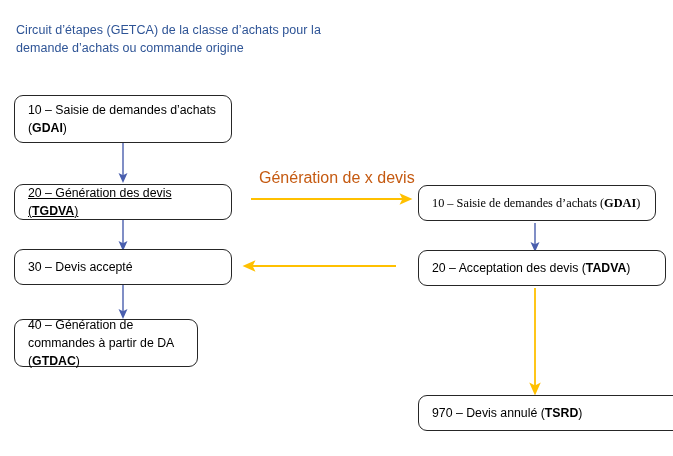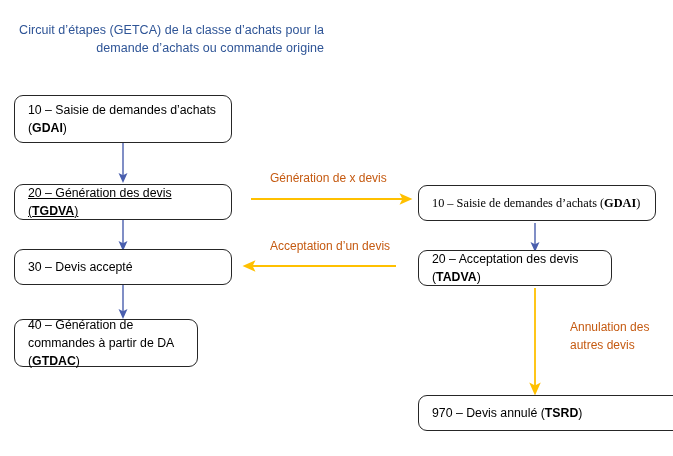--- a/index.html
+++ b/index.html
@@ -21,21 +21,21 @@
 
   
   .col-heading {
     position: absolute;
     color: #2e5496;
     font-size: 12.5px;
     line-height: 18px;
     font-family: "Liberation Sans", sans-serif;
     letter-spacing: 0.05px;
   }
-  #heading-left  { left: 4px;  top: 21px;  width: 320px; text-align: right; }
+  #heading-left  { left: 16px;  top: 21px;  width: 320px; }
   #heading-right { left: 419px; top: 21px;  width: 235px; }
 
   
   .node {
     position: absolute;
     box-sizing: border-box;
     border: 1.1px solid #262626;
     border-radius: 9px;
     background: #ffffff;
     color: #000000;
@@ -53,25 +53,24 @@
     position: absolute;
     left: 0; top: 0;
     width: 673px; height: 456px;
     pointer-events: none;
   }
 
   
   .edge-label {
     position: absolute;
     color: #c55a11;
-    font-size: 12px;
+    font-size: 16px;
     line-height: 18px;
     font-family: "Liberation Sans", sans-serif;
     white-space: pre-line;
-    margin-left: 11px;
   }
 </style>
 </head>
 <body>
 
 <div id="canvas">
 
   <div class="col-heading" id="heading-left">Circuit d’étapes (GETCA) de la classe d’achats pour la demande d’achats ou commande origine</div>
 
 
@@ -95,24 +94,21 @@
 
     <line x1="251" y1="199" x2="406" y2="199" stroke="#ffc000" stroke-width="1.8" marker-end="url(#arrow-amber)"></line>
 
     <line x1="396" y1="266" x2="249" y2="266" stroke="#ffc000" stroke-width="1.8" marker-end="url(#arrow-amber)"></line>
 
     <line x1="535" y1="288" x2="535" y2="389" stroke="#ffc000" stroke-width="1.8" marker-end="url(#arrow-amber)"></line>
   </svg>
 
   <div class="edge-label" style="left:259px; top:169px;">Génération de x devis</div>
 
-  <div class="edge-label" style="left:259px; top:237px;">Acceptation d’un devis</div>
 
-  <div class="edge-label" style="left:559px; top:318px; width:100px;">Annulation des
-autres devis</div>
 
   <div class="node" style="left:14px; top:95px; width:218px; height:48px;">
     <span class="node-text"><span>10 – Saisie de demandes d’achats</span><br><span>(</span><b>GDAI</b><span>)</span></span>
   </div>
 
   <div class="node" style="left:14px; top:184px; width:218px; height:36px;text-decoration:underline;">
     <span class="node-text"><span>20 – Génération des devis (</span><b>TGDVA</b><span>)</span></span>
   </div>
 
   <div class="node" style="left:14px; top:249px; width:218px; height:36px;">
@@ -120,21 +116,21 @@
   </div>
 
   <div class="node" style="left:14px; top:319px; width:184px; height:48px;">
     <span class="node-text"><span>40 – Génération de commandes à partir de DA (</span><b>GTDAC</b><span>)</span></span>
   </div>
 
   <div class="node" style="left:418px; top:185px; width:238px; height:36px;font-family:Liberation Serif, serif;">
     <span class="node-text"><span>10 – Saisie de demandes d’achats (</span><b>GDAI</b><span>)</span></span>
   </div>
 
-  <div class="node" style="left:418px; top:250px; width:194px; height:36px;align-items:center;">
+  <div class="node" style="left:418px; top:250px; width:248px; height:36px;align-items:center;">
     <span class="node-text"><span>20 – Acceptation des devis (</span><b>TADVA</b><span>)</span></span>
   </div>
 
   <div class="node" style="left:418px; top:395px; width:269px; height:36px;">
     <span class="node-text"><span>970 – Devis annulé (</span><b>TSRD</b><span>)</span></span>
   </div>
 
 </div>
 
 </body></html>

